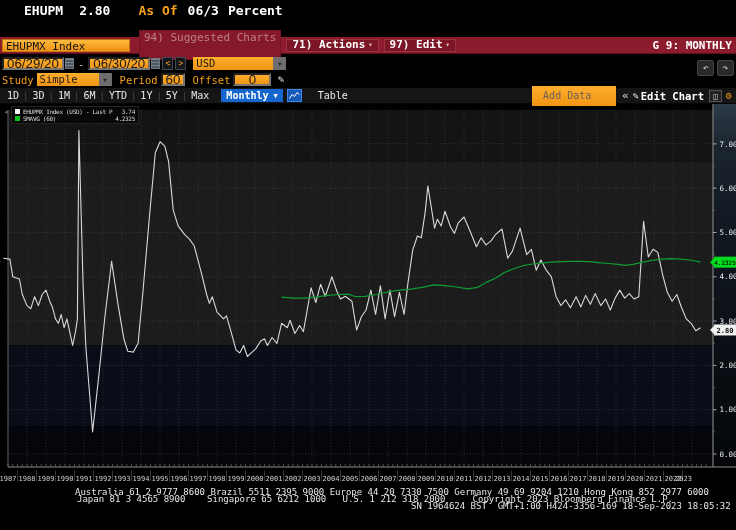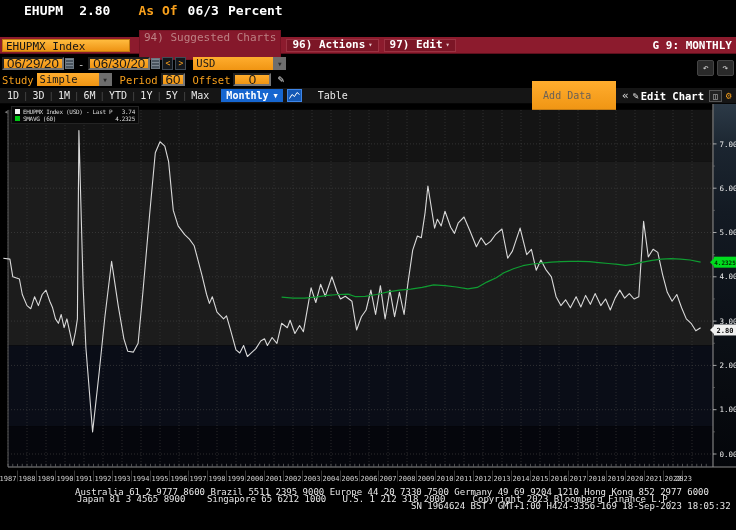--- a/index.html
+++ b/index.html
@@ -58,21 +58,21 @@
   .tb-row3{position:absolute;top:88px;left:0;width:736px;height:16px;background:#151515;
     display:flex;align-items:center;font-size:10px;color:#e8e8e8;border-bottom:1px solid #050505;box-sizing:border-box;}
   .tab{padding:0 3px;margin:0 1px;white-space:nowrap;}
   .tabsep{color:#4d4d4d;font-size:9px;}
   .freq{background:#1666d0;color:#fff;font-weight:bold;padding:1px 5px;margin-left:8px;
     display:flex;align-items:center;gap:5px;}
   .freq .crt{font-size:7px;}
   .chart-ic{width:15px;height:13px;background:#1459b5;border:1px solid #3f86e8;margin-left:4px;
     display:flex;align-items:center;justify-content:center;box-sizing:border-box;}
   .table-lbl{margin-left:13px;}
-  .add-data{margin-left:auto;width:84px;height:29px;background:linear-gradient(#ffad2e,#f09513);
+  .add-data{margin-left:auto;width:84px;height:20px;background:linear-gradient(#ffad2e,#f09513);
     border:none;color:#5c5c5c;font-size:10px;padding:0 11px;font-family:inherit;box-sizing:border-box;}
   .add-data::placeholder{color:#6b6157;opacity:1;}
   .chev{color:#e0e0e0;margin:0 4px 0 6px;font-size:11px;}
   .pencil2{color:#f0f0f0;font-size:10px;margin-right:2px;}
   .editchart{color:#fff;font-weight:bold;font-size:10.5px;}
   .panel-ic{color:#ccc;border:1px solid #555;background:#222;width:13px;height:12px;font-size:8px;
     text-align:center;line-height:11px;margin-left:5px;box-sizing:border-box;}
   .gear{color:#f8a01c;font-size:10px;margin:0 4px;}
 
   
@@ -102,21 +102,21 @@
     <span class="px">2.80</span>
     <span class="asof">As Of</span>
     <span class="asofv">06/3</span>
     <span class="unit">Percent</span>
   </div>
 
   <div class="redbar">
     <div class="sec-input">EHUPMX Index</div>
     <div class="dim-btn">94) Suggested Charts</div>
     <div class="red-btn">
-      <span>96) Actions</span>
+      <span>71) Actions</span>
       <span class="crt">▾</span>
     </div>
     <div class="red-btn">
       <span>97) Edit</span>
       <span class="crt">▾</span>
     </div>
     <div class="gpage">G 9: MONTHLY</div>
   </div>
 
   <div class="tb-row1">

